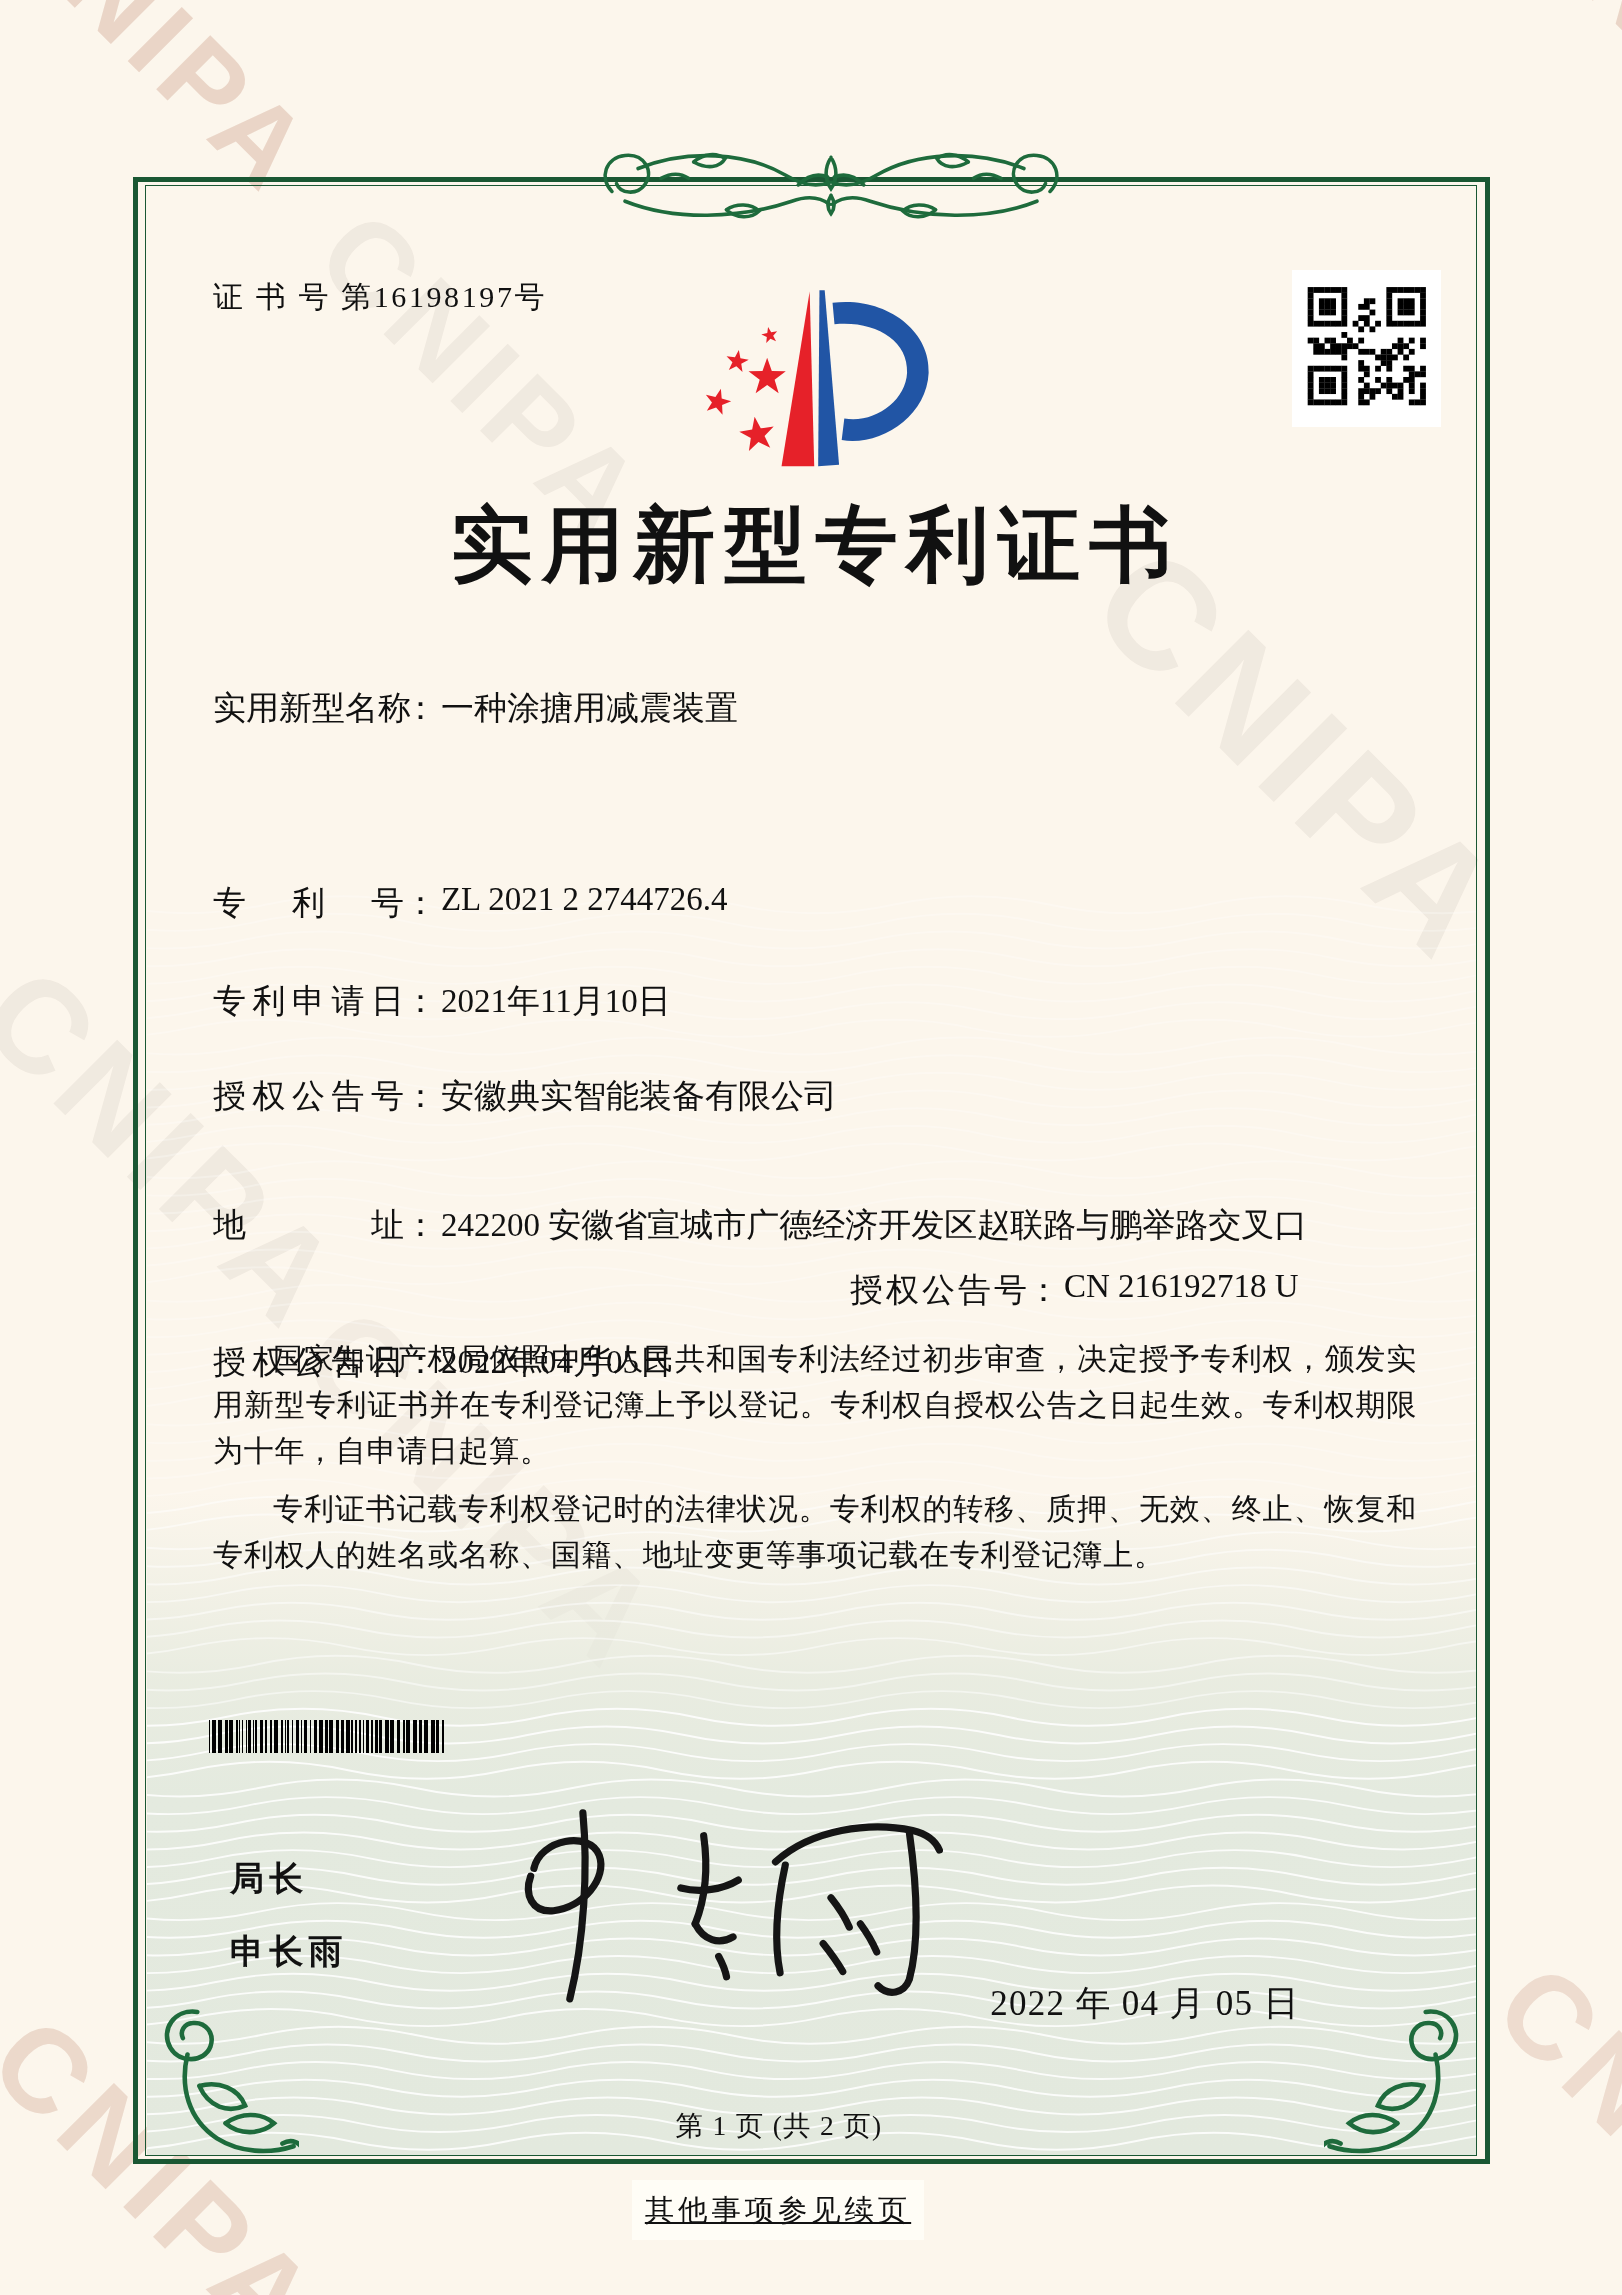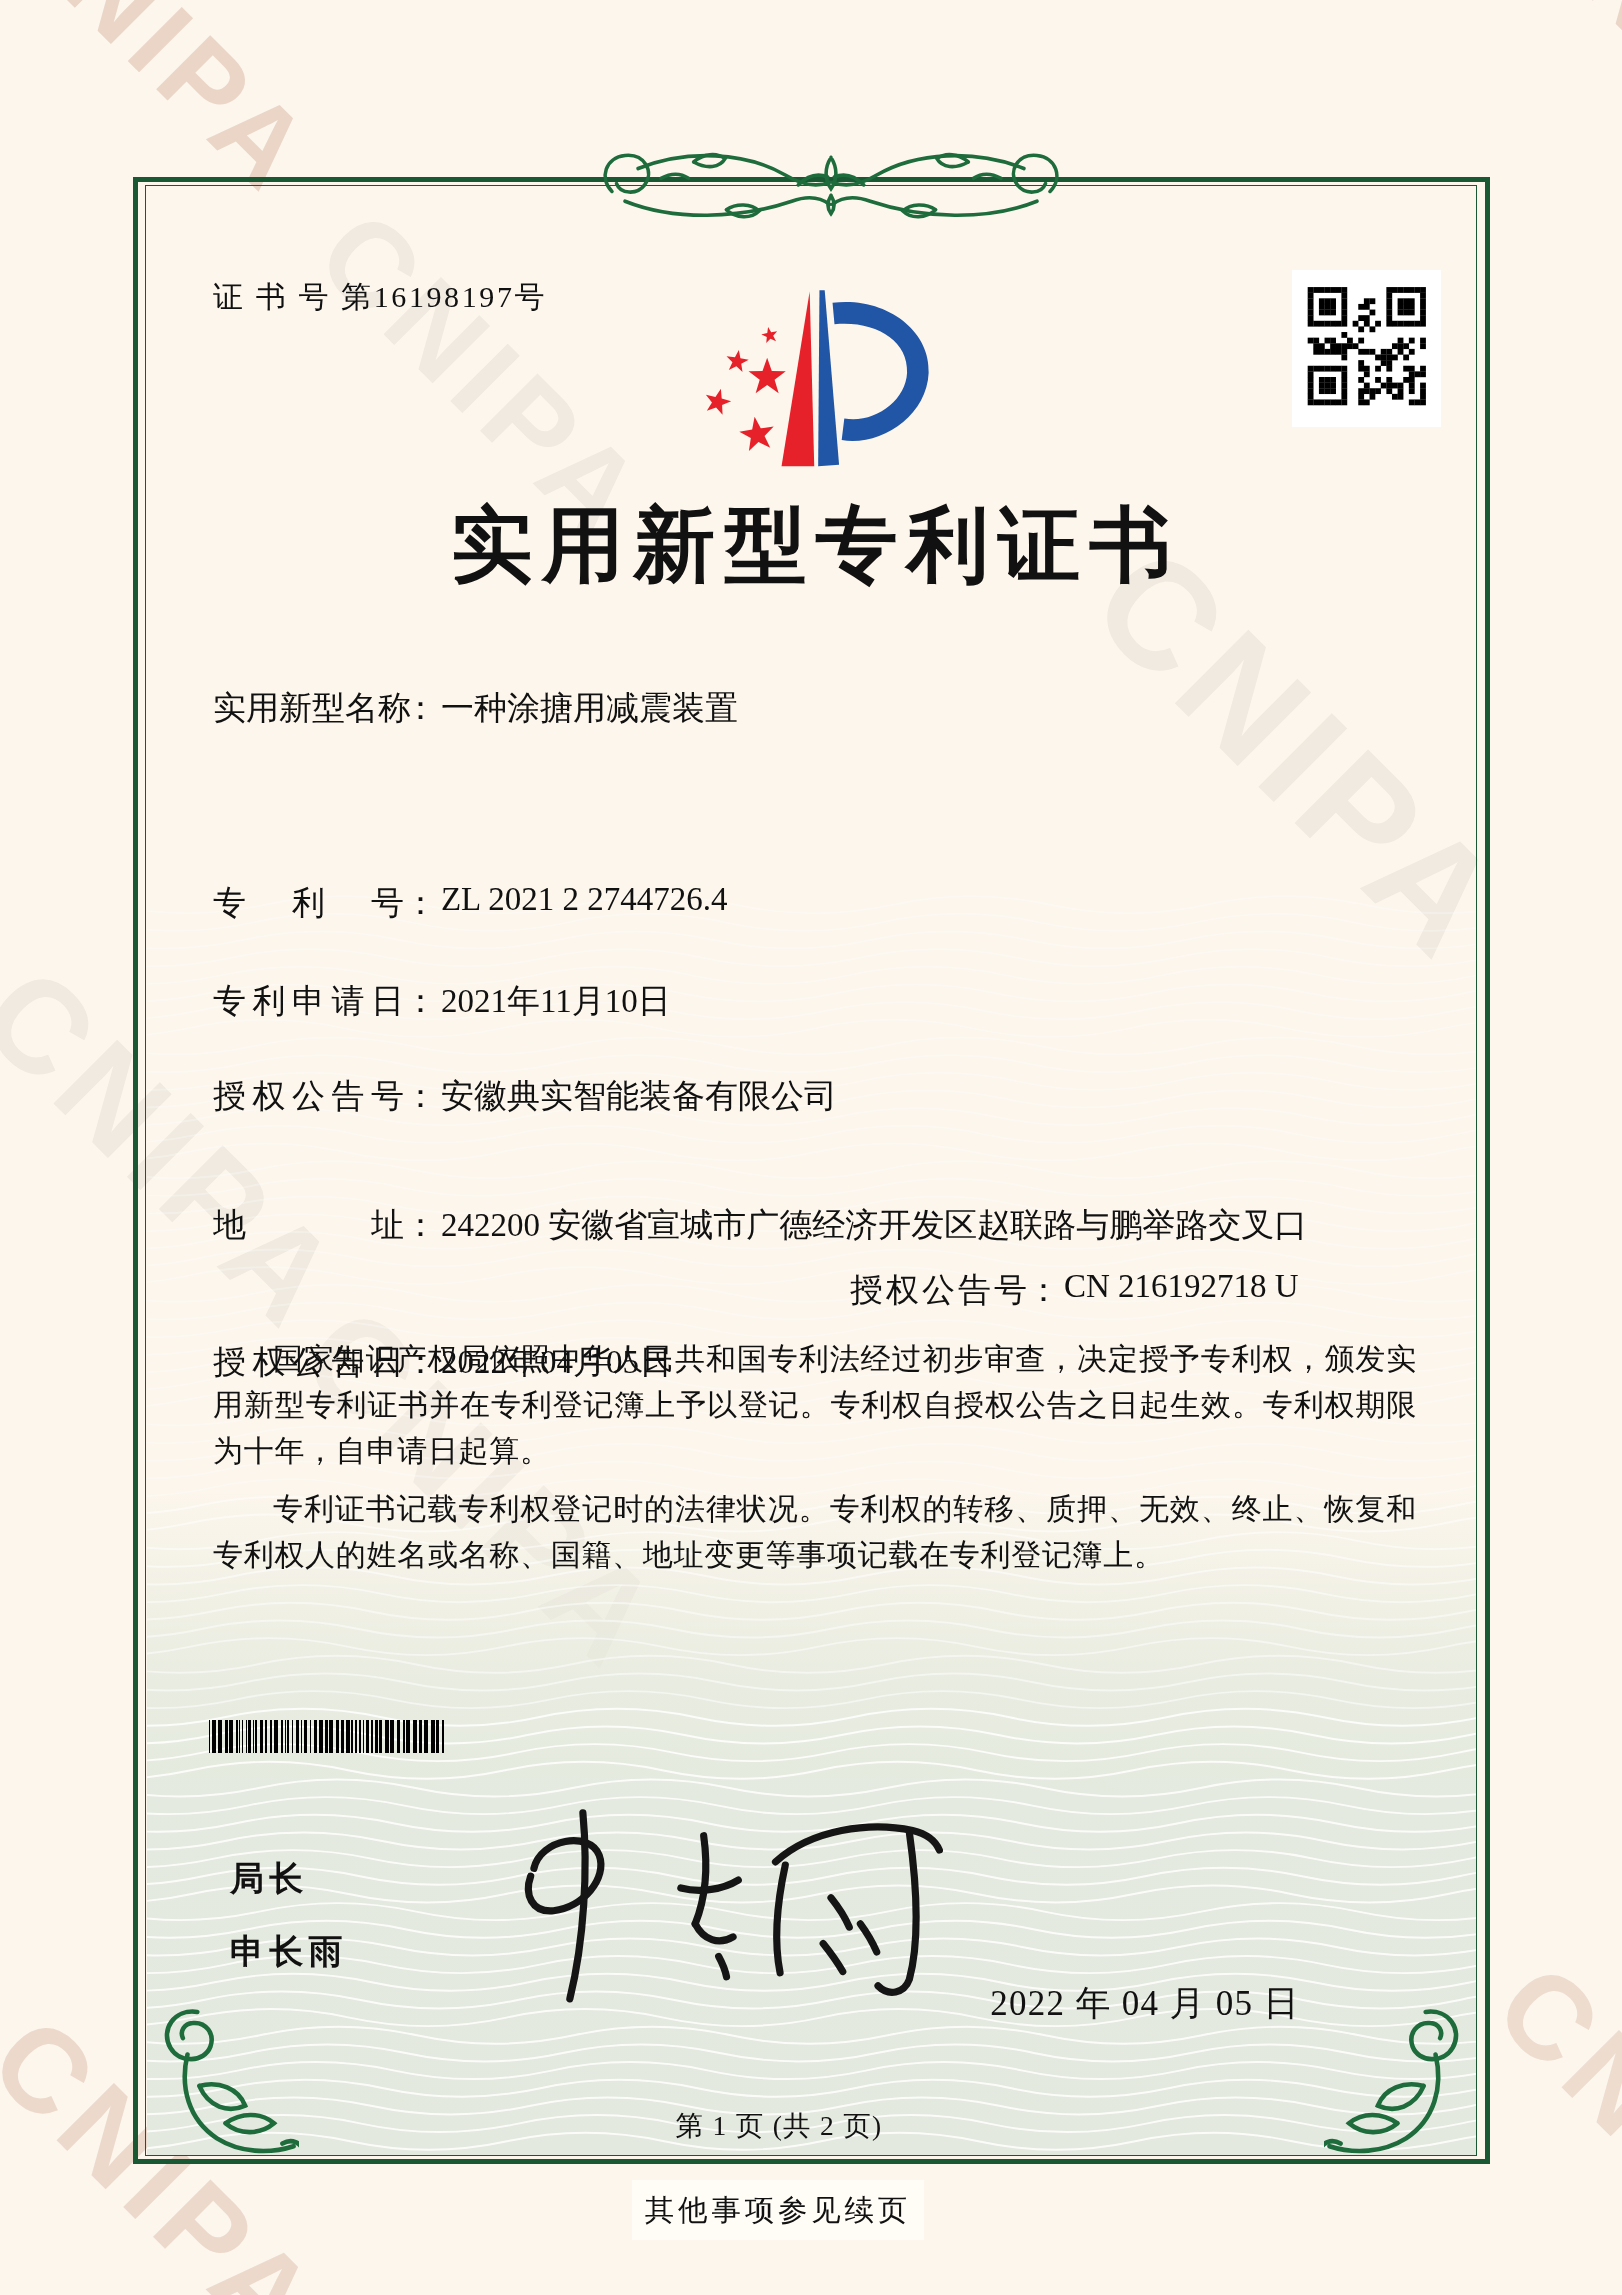--- a/index.html
+++ b/index.html
@@ -51,21 +51,21 @@
             text-align:justify; letter-spacing:0.7px; }
   #legal p + p{ margin-top:12px; }
   .heiti{ font-family:"Liberation Sans","DejaVu Sans",sans-serif; font-weight:bold; }
   #chief-title{ left:230px; top:1856px; font-size:34px; letter-spacing:5.2px; }
   #chief-name{ left:230px; top:1929px; font-size:34px; letter-spacing:5.2px; }
   #issue-date{ left:916px; top:1980px; width:458px; text-align:center; font-size:35px; letter-spacing:1.3px; }
   #reprint{ left:903px; top:2035px; width:484px; text-align:center; font-size:26px; letter-spacing:1.3px; }
   #page-info{ left:550px; top:2108px; width:458px; text-align:center; font-size:27.5px; letter-spacing:1.3px; }
   #footer-box{
     left:632px; top:2180px; width:292px; height:60px; background:#fffdf6;
-    text-align:center; line-height:60px; font-size:29.4px; letter-spacing:3.9px; z-index:6;
+    text-align:center; line-height:60px; font-size:29.4px; letter-spacing:3.9px; z-index:6;text-decoration:underline;
   }
   #qr-box{ left:1292px; top:270px; width:149px; height:157px; background:#ffffff; z-index:6; }
   #barcode{ left:209px; top:1720px; width:243px; height:33px; display:flex; align-items:stretch; z-index:6; }
   #barcode div{ height:100%; }
 </style>
 </head>
 <body>
 
 <div id="page">
 

